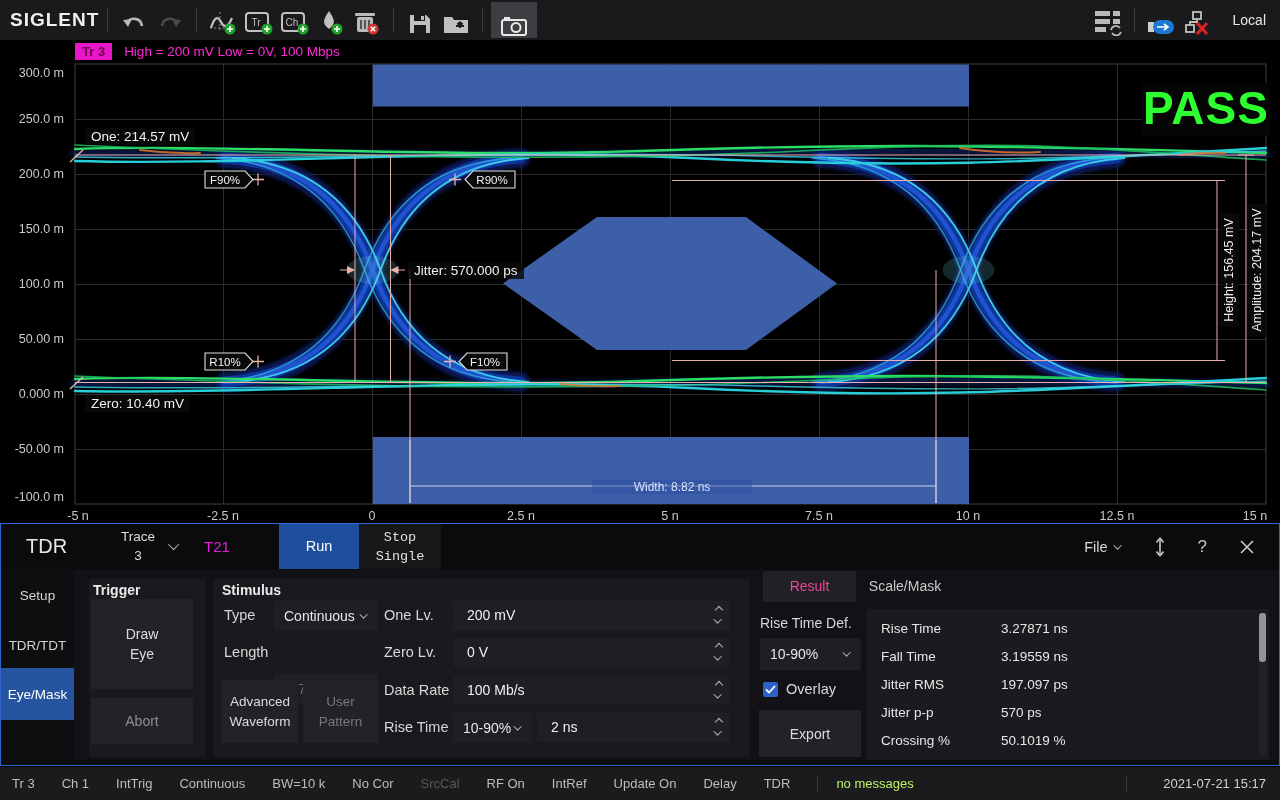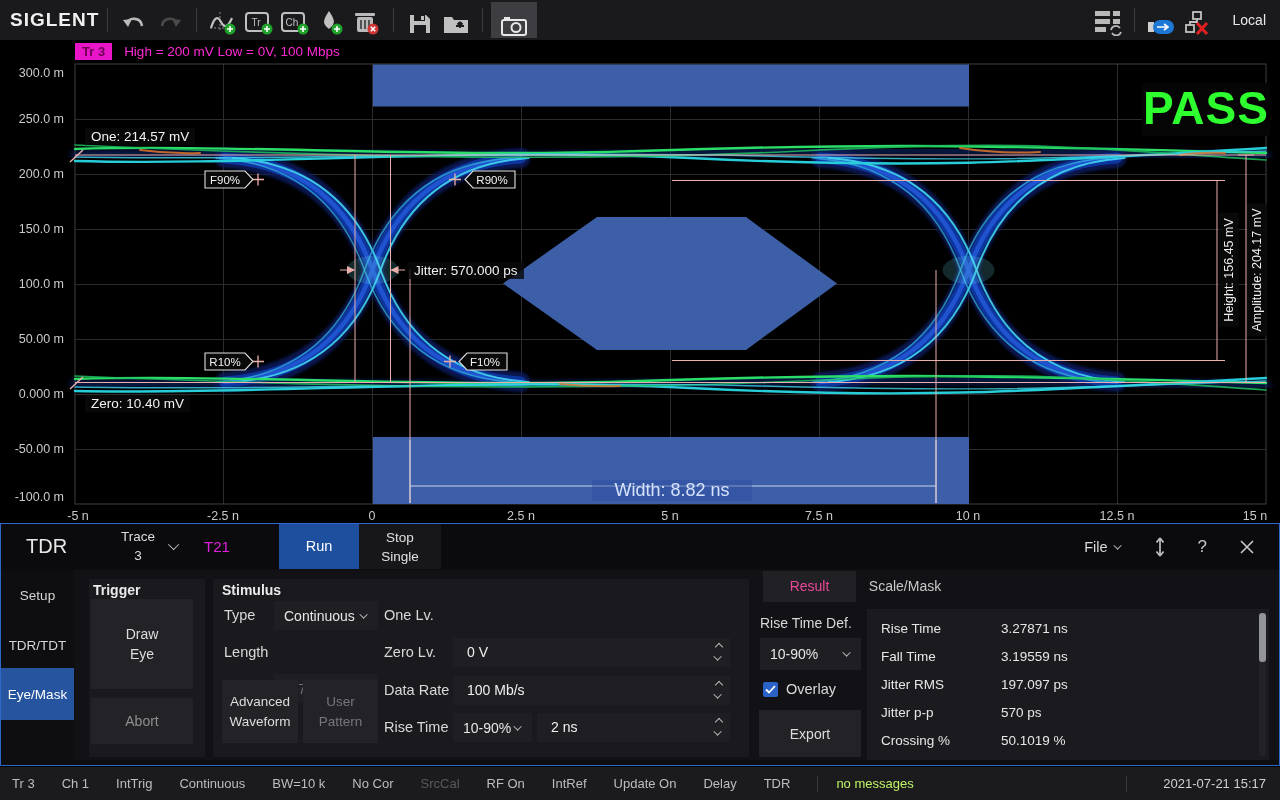--- a/index.html
+++ b/index.html
@@ -28,42 +28,42 @@
           top:509px; transform:translateX(-50%); }
   .plot-svg { position:absolute; left:0; top:40px; }
   .chip-label { position:absolute; background:rgba(10,10,10,0.82); color:#f2f2f2; font-size:13.5px;
                 padding:1px 6px; white-space:nowrap; }
   .pass { position:absolute; left:1142px; top:83px; width:128px; height:53px; background:#050505;
           color:#2eff2e; font-size:46px; font-weight:bold; text-align:center; line-height:51px;
           letter-spacing:1px; }
   .vlabel { position:absolute; background:rgba(10,10,10,0.85); color:#f0f0f0; font-size:12.5px;
             padding:3px 5px; white-space:nowrap; transform:translate(-50%,-50%) rotate(-90deg); }
   .width-label { position:absolute; left:592px; top:480px; width:160px; text-align:center;
-                 color:#d6e2fa; font-size:18px; background:rgba(45,75,160,0.45); }
+                 color:#d6e2fa; font-size:12px; background:rgba(45,75,160,0.45); }
 
   
   .chev { display:inline-block; width:8px; height:8px; border-left:1.6px solid #b9b9b9;
           border-bottom:1.6px solid #b9b9b9; }
   .chev.down { transform:rotate(-45deg) translateY(-2px); }
   .chev.up { transform:rotate(135deg); }
   .chev.sm { width:6px; height:6px; }
 
   
   .panel { position:absolute; left:0; top:523px; width:1280px; height:243px; background:#0e0e11;
            border:1px solid #2f66c9; }
   .p-header { position:absolute; left:0; top:0; width:100%; height:45px; background:#0b0b0e; }
   .p-title { position:absolute; left:25px; top:0; height:45px; line-height:45px; font-size:20px; color:#e8e8e8; }
   .p-trace { position:absolute; left:108px; top:3px; width:58px; text-align:center; color:#dcdcdc;
              font-size:13.5px; line-height:19px; }
   .p-trace-chev { position:absolute; left:170px; top:18px; }
   .p-tracename { position:absolute; left:203px; top:0; height:45px; line-height:45px; font-size:15px; color:#e020d8; }
   .p-run { position:absolute; left:278px; top:0; width:80px; height:45px; background:#1d4f9e; color:#fff;
            font-size:14.5px; text-align:center; line-height:45px; }
   .p-stop { position:absolute; left:358px; top:0; width:82px; height:45px; background:#17171a; color:#e0e0e0;
-            font-size:13.5px; text-align:center; line-height:19px; padding-top:4px; }
+            font-size:13.5px; text-align:center; line-height:19px; padding-top:4px;font-family:Liberation Mono, monospace; }
   .p-hright { position:absolute; right:0; top:0; height:45px; display:flex; align-items:center; gap:32px;
               padding-right:24px; color:#d8d8d8; font-size:14.5px; }
   .p-file { display:flex; align-items:center; gap:8px; }
 
   .p-content { position:absolute; left:73px; top:46px; width:1205px; height:190px; background:#121216; }
   .side-item { position:absolute; left:0; width:73px; height:36px; text-align:center; color:#d5d5d5;
                font-size:13.5px; display:flex; align-items:center; justify-content:center; }
   .side-item.active { background:#27549e; color:#fff; height:52px; }
 
   .group-box { position:absolute; background:#1a1a1e; }
@@ -434,20 +434,27 @@
 
     <div class="group-box" style="left:212px; top:55px; width:536px; height:178px;"></div>
     <div class="group-head" style="left:221px; top:58px;">Stimulus</div>
 
     <div class="flabel" style="left:223px; top:77px;">Type</div>
     <div class="fselect" style="left:273px; top:77px; width:104px;">
       <span>Continuous</span>
       <span class="chev down sm"></span>
     </div>
     <div class="flabel" style="left:383px; top:77px;">One Lv.</div>
+    <div class="finput" style="left:452px; top:77px; width:277px;">
+      <span>200 mV</span>
+      <span class="spin">
+        <span class="chev up sm"></span>
+        <span class="chev down sm"></span>
+      </span>
+    </div>
 
     <div class="flabel" style="left:223px; top:114px;">Length</div>
     <div class="fselect dim" style="left:273px; top:114px; width:104px;margin-top:36px;">
       <span>2^7-1 bits</span>
       <span class="chev down sm"></span>
     </div>
     <div class="flabel" style="left:383px; top:114px;">Zero Lv.</div>
     <div class="finput" style="left:452px; top:114px; width:277px;">
       <span>0 V</span>
       <span class="spin">

